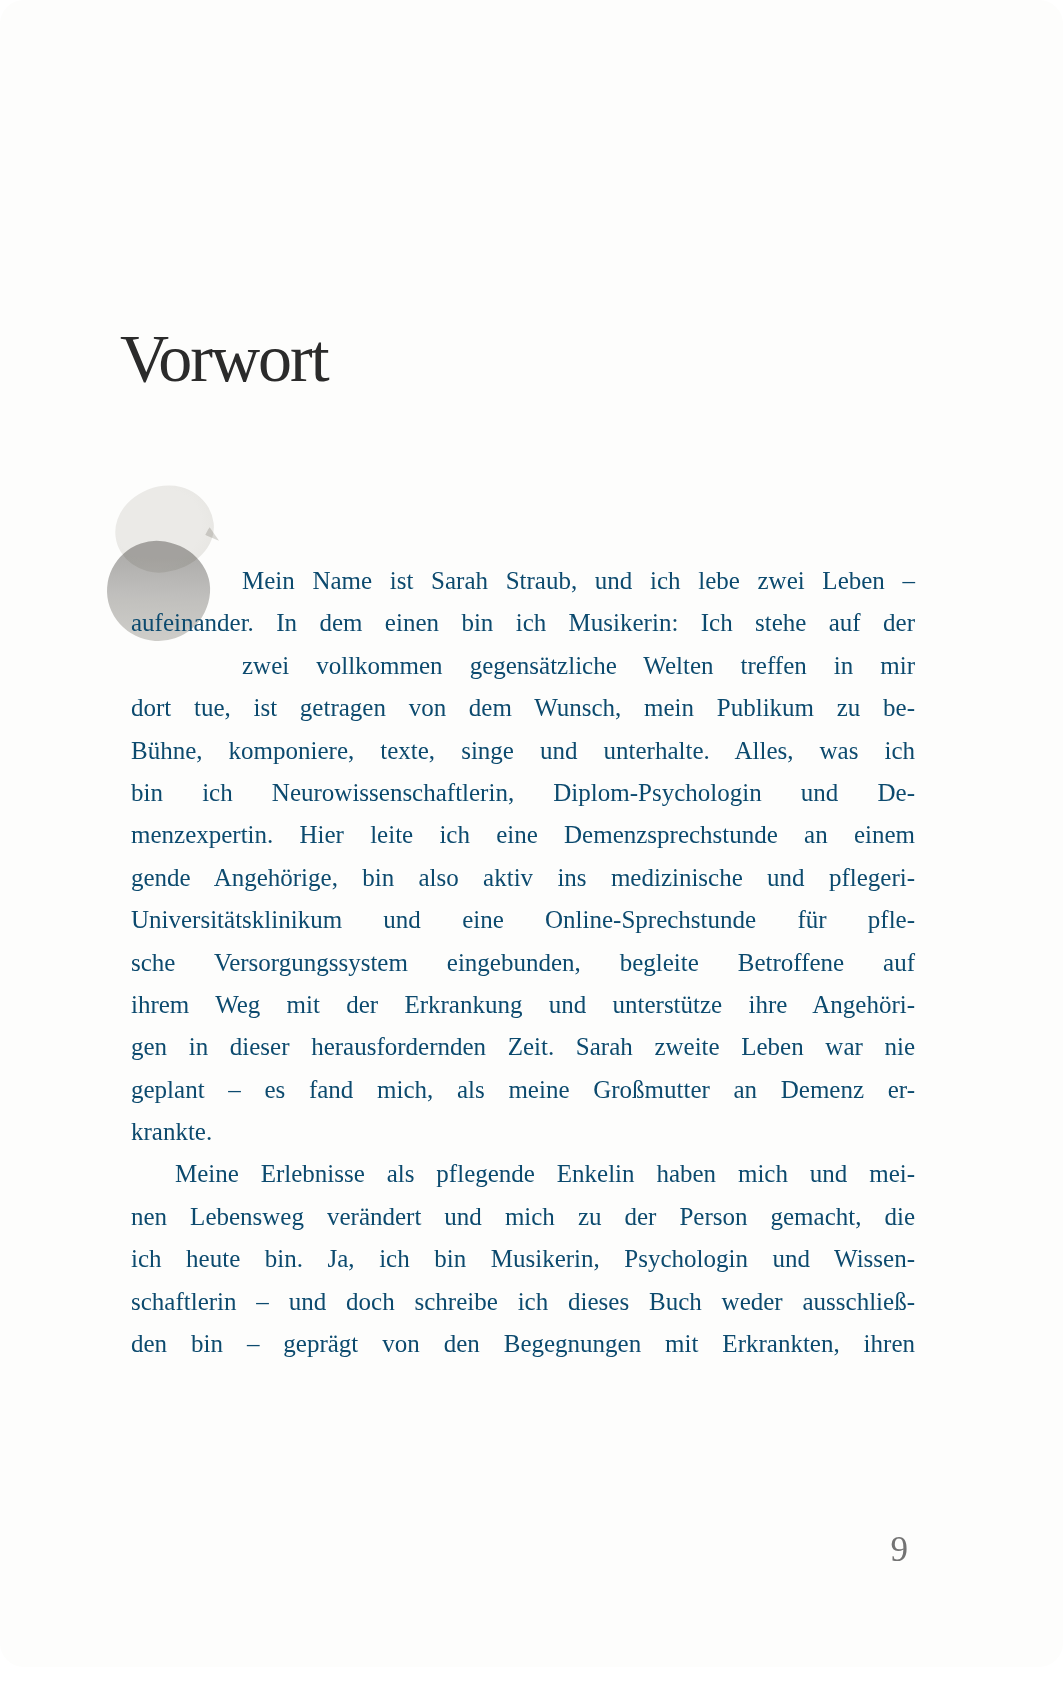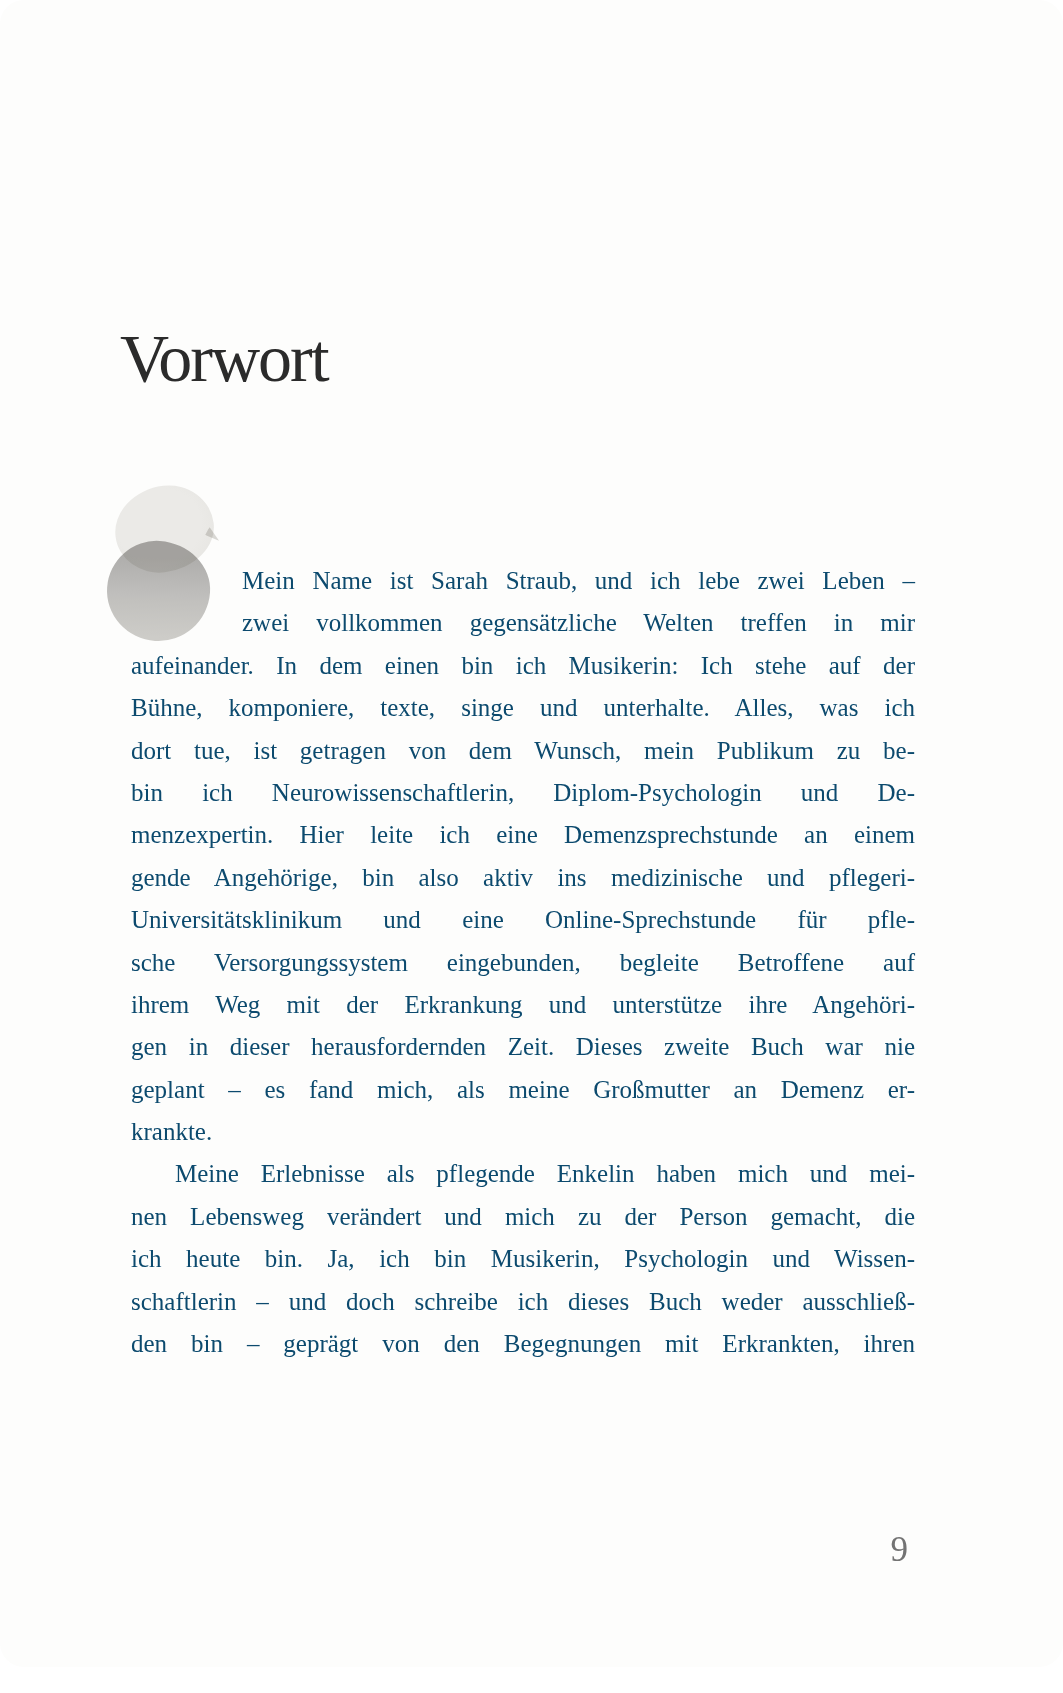--- a/index.html
+++ b/index.html
@@ -91,31 +91,31 @@
   <h1 class="chapter-heading">Vorwort</h1>
 
   <div class="ornament">
     <span class="dot dot-light"></span>
     <span class="dot dot-dark"></span>
     <span class="brush-tip"></span>
   </div>
 
   <div class="text-block" id="text-block">
       <div class="line indent-drop">Mein Name ist Sarah Straub, und ich lebe zwei Leben –</div>
+      <div class="line">aufeinander. In dem einen bin ich Musikerin: Ich stehe auf der</div>
       <div class="line indent-drop">zwei vollkommen gegensätzliche Welten treffen in mir</div>
-      <div class="line">aufeinander. In dem einen bin ich Musikerin: Ich stehe auf der</div>
+      <div class="line">dort tue, ist getragen von dem Wunsch, mein Publikum zu be-</div>
       <div class="line">Bühne, komponiere, texte, singe und unterhalte. Alles, was ich</div>
-      <div class="line">dort tue, ist getragen von dem Wunsch, mein Publikum zu be-</div>
       <div class="line">bin ich Neurowissenschaftlerin, Diplom-Psychologin und De-</div>
       <div class="line">menzexpertin. Hier leite ich eine Demenzsprechstunde an einem</div>
       <div class="line">gende Angehörige, bin also aktiv ins medizinische und pflegeri-</div>
       <div class="line">Universitätsklinikum und eine Online-Sprechstunde für pfle-</div>
       <div class="line">sche Versorgungssystem eingebunden, begleite Betroffene auf</div>
       <div class="line">ihrem Weg mit der Erkrankung und unterstütze ihre Angehöri-</div>
-      <div class="line">gen in dieser herausfordernden Zeit. Dieses zweite Buch war nie</div>
+      <div class="line">gen in dieser herausfordernden Zeit. Sarah zweite Leben war nie</div>
       <div class="line">geplant – es fand mich, als meine Großmutter an Demenz er-</div>
       <div class="line para-end">krankte.</div>
       <div class="line indent-para">Meine Erlebnisse als pflegende Enkelin haben mich und mei-</div>
       <div class="line">nen Lebensweg verändert und mich zu der Person gemacht, die</div>
       <div class="line">ich heute bin. Ja, ich bin Musikerin, Psychologin und Wissen-</div>
       <div class="line">schaftlerin – und doch schreibe ich dieses Buch weder ausschließ-</div>
       <div class="line">den bin – geprägt von den Begegnungen mit Erkrankten, ihren</div>
     </div>
 
   <div class="folio">9</div>

